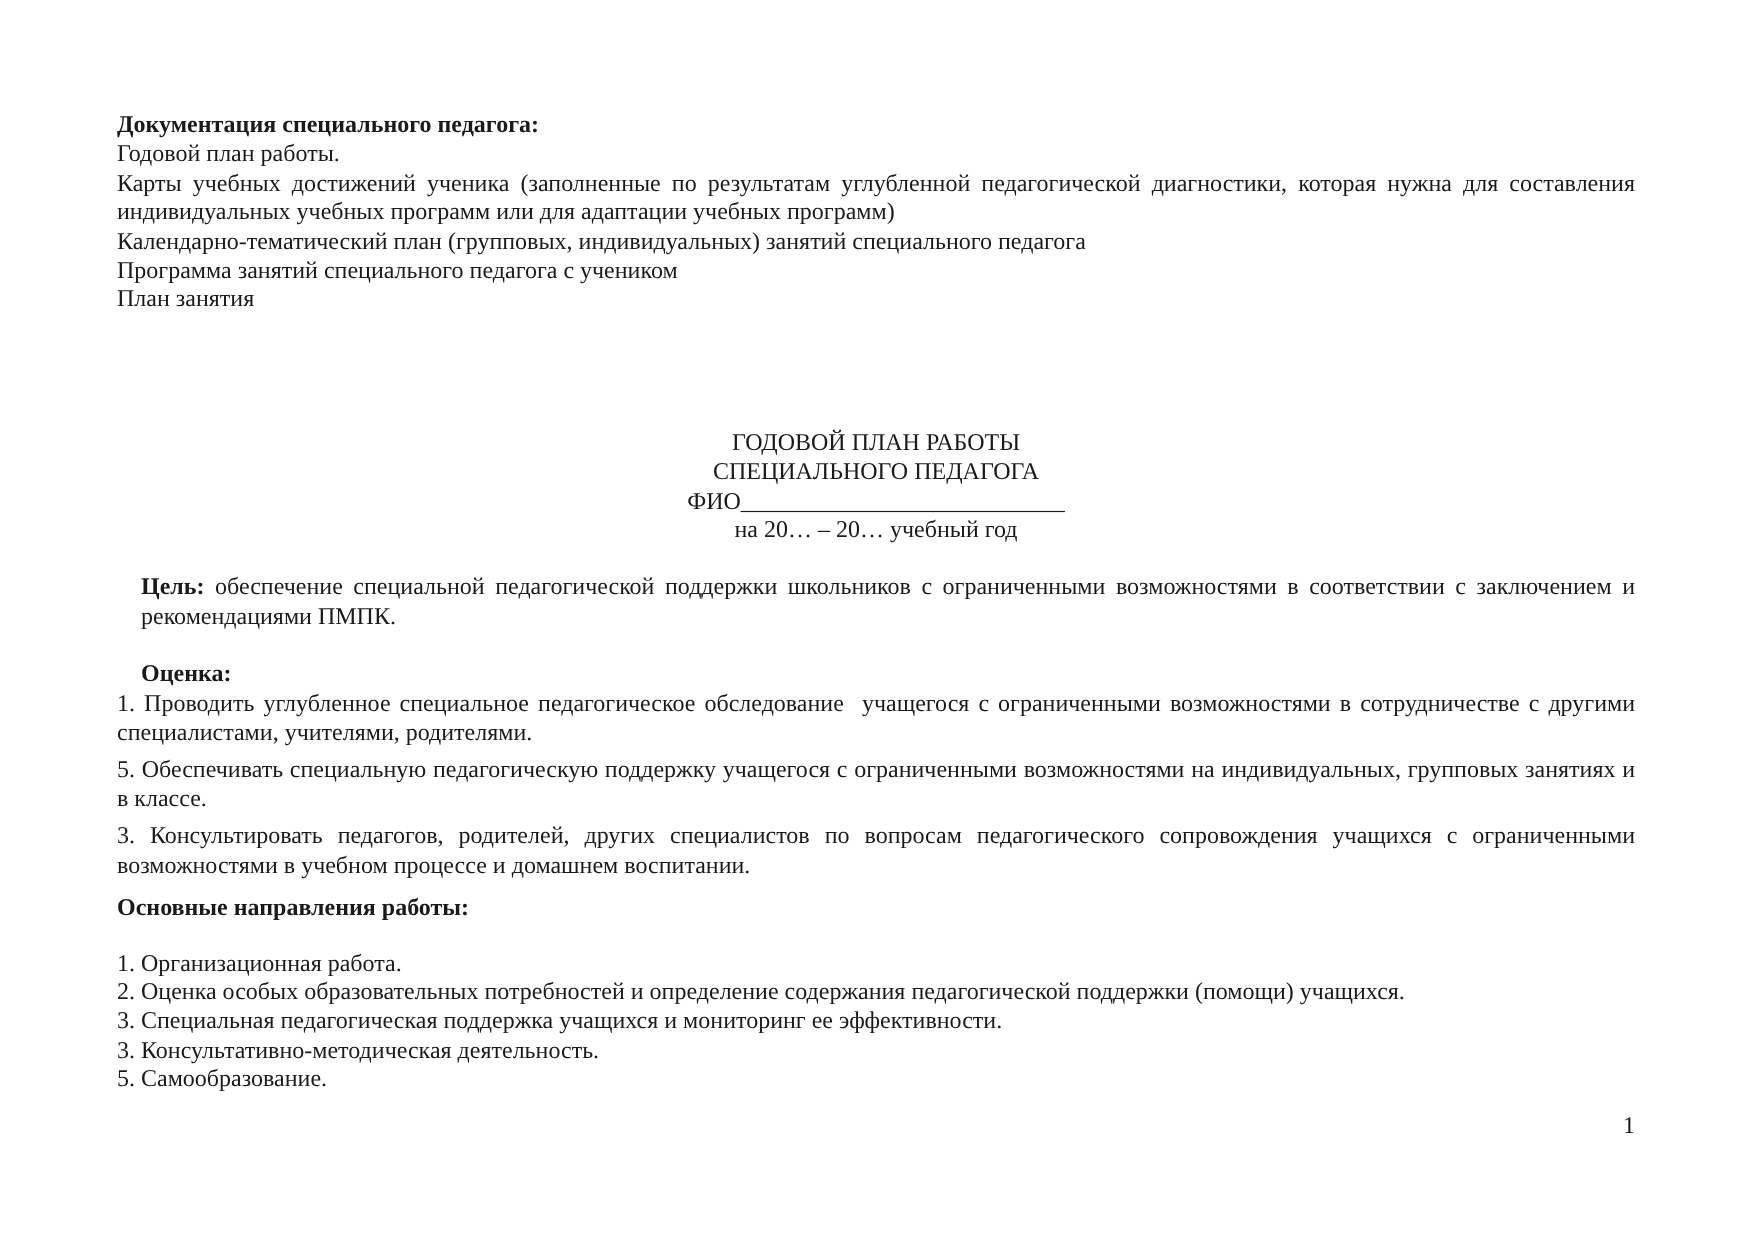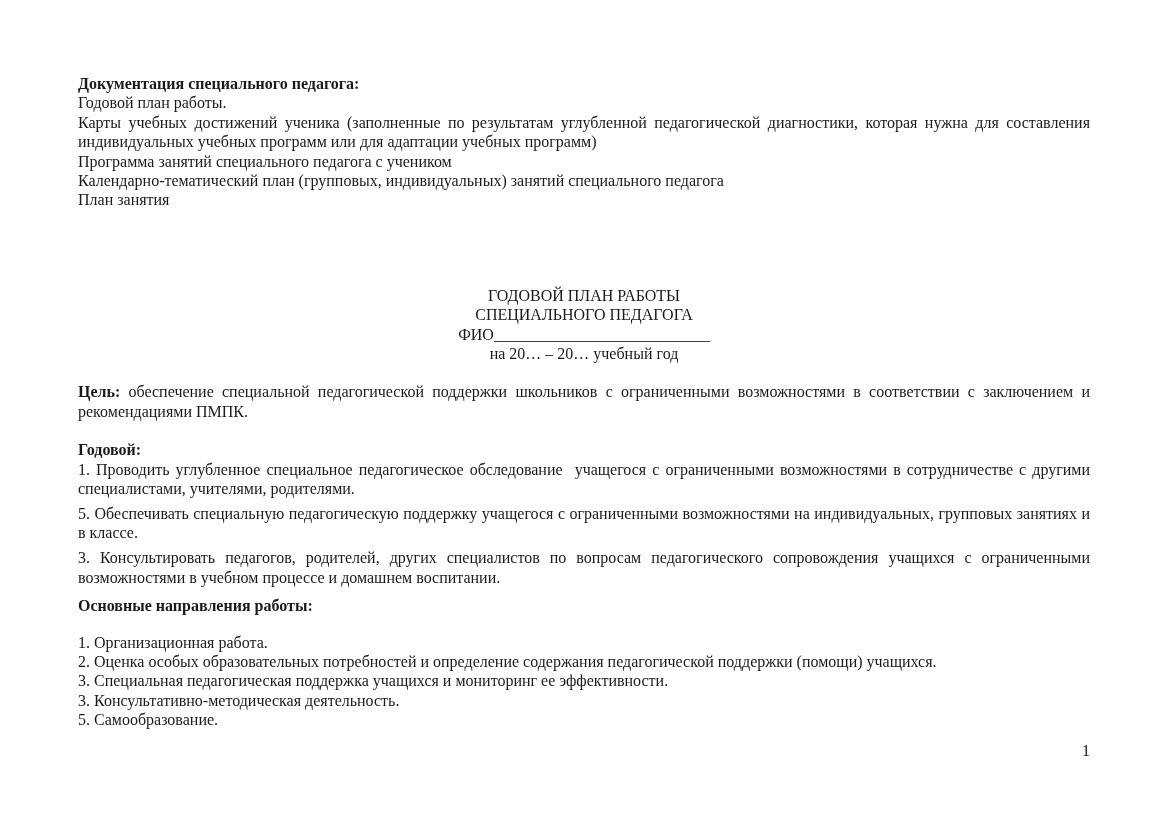--- a/index.html
+++ b/index.html
@@ -17,49 +17,49 @@
     font-family: "Liberation Serif", "DejaVu Serif", serif;
     font-size: 16px;
     line-height: 19.4px;
     color: #1a1a1a;
     overflow: hidden;
   }
   p { margin: 0; }
   .b { font-weight: bold; }
   .j { text-align: justify; white-space: pre-wrap; }
   .title-block { text-align: center; margin-top: 76px; }
-  .mt19 { margin-top: 19px; }
+  .mt19 { margin-top: 19px; margin-left: 16px; }
   .mt18 { margin-top: 9px; }
   .mt7  { margin-top: 17px; }
   .mt6  { margin-top: 6px; }
   .mt5  { margin-top: 5px; }
   .pagenum { text-align: right; margin-top: 11px; }
 </style>
 </head>
 <body>
 
 <div class="page">
 
   <p class="b">Документация специального педагога:</p>
   <p>Годовой план работы.</p>
   <p class="j">Карты учебных достижений ученика (заполненные по результатам углубленной педагогической диагностики, которая нужна для составления индивидуальных учебных программ или для адаптации учебных программ)</p>
+  <p>Календарно-тематический план (групповых, индивидуальных) занятий специального педагога</p>
   <p>Программа занятий специального педагога с учеником</p>
-  <p>Календарно-тематический план (групповых, индивидуальных) занятий специального педагога</p>
   <p>План занятия</p>
 
   <div class="title-block">
     <p>ГОДОВОЙ ПЛАН РАБОТЫ</p>
     <p>СПЕЦИАЛЬНОГО ПЕДАГОГА</p>
     <p>ФИО___________________________</p>
     <p>на 20… – 20… учебный год</p>
   </div>
 
   <p class="j mt19"><span class="b">Цель:</span><span> обеспечение специальной педагогической поддержки школьников с ограниченными возможностями в соответствии с заключением и рекомендациями ПМПК.</span></p>
 
-  <p class="b mt19">Годовой:</p>
+  <p class="b mt19">Оценка:</p>
   <p class="j">1. Проводить углубленное специальное педагогическое обследование  учащегося с ограниченными возможностями в сотрудничестве с другими специалистами, учителями, родителями.</p>
   <p class="j mt5">5. Обеспечивать специальную педагогическую поддержку учащегося с ограниченными возможностями на индивидуальных, групповых занятиях и в классе.</p>
   <p class="j mt6">3. Консультировать педагогов, родителей, других специалистов по вопросам педагогического сопровождения учащихся с ограниченными возможностями в учебном процессе и домашнем воспитании.</p>
 
   <p class="b mt18">Основные направления работы:</p>
   <div class="mt7">
     <p>1. Организационная работа.</p>
     <p>2. Оценка особых образовательных потребностей и определение содержания педагогической поддержки (помощи) учащихся.</p>
     <p>3. Специальная педагогическая поддержка учащихся и мониторинг ее эффективности.</p>
     <p>3. Консультативно-методическая деятельность.</p>

